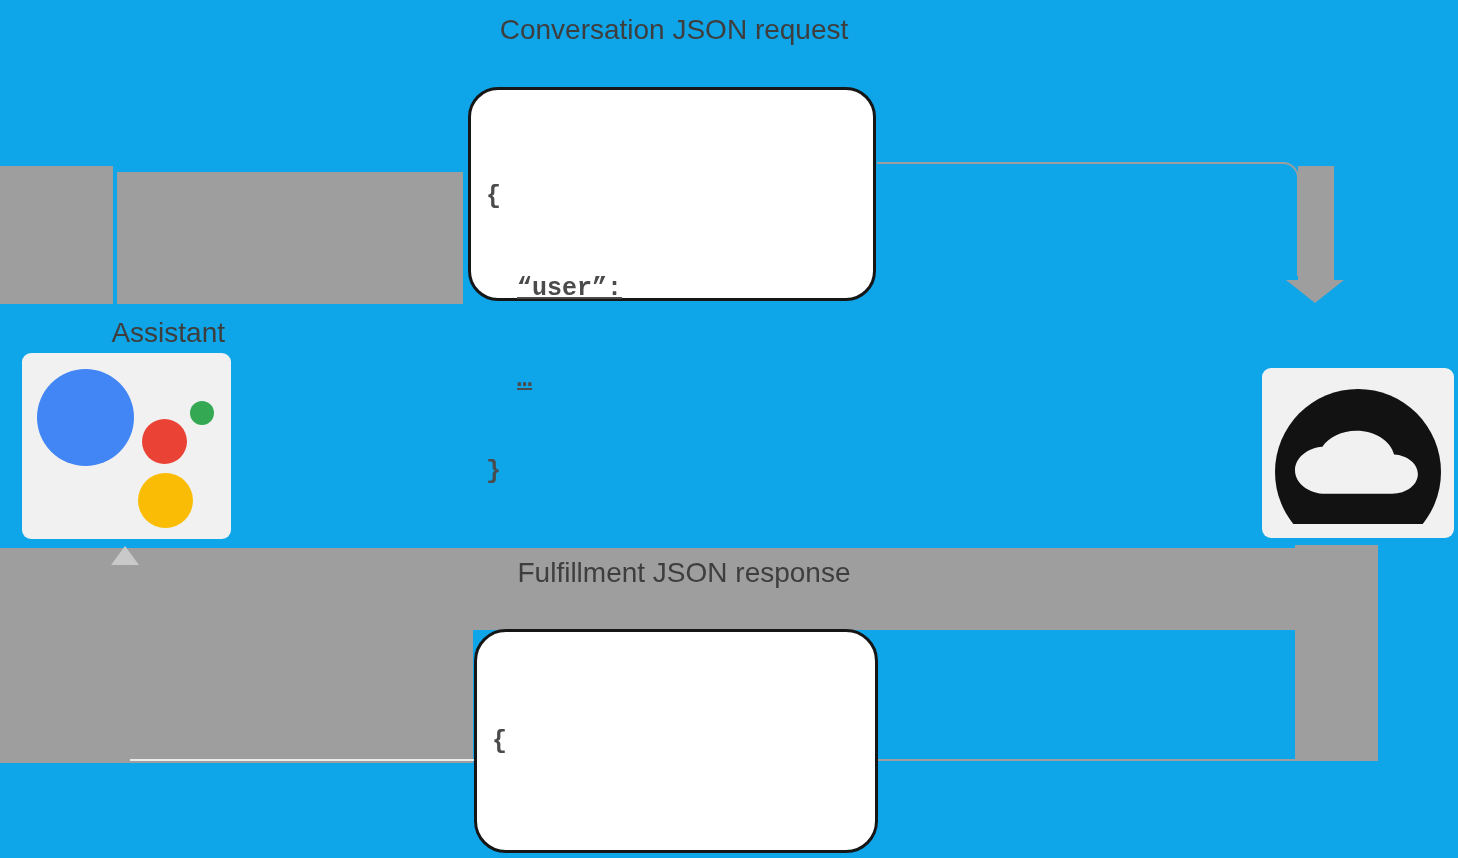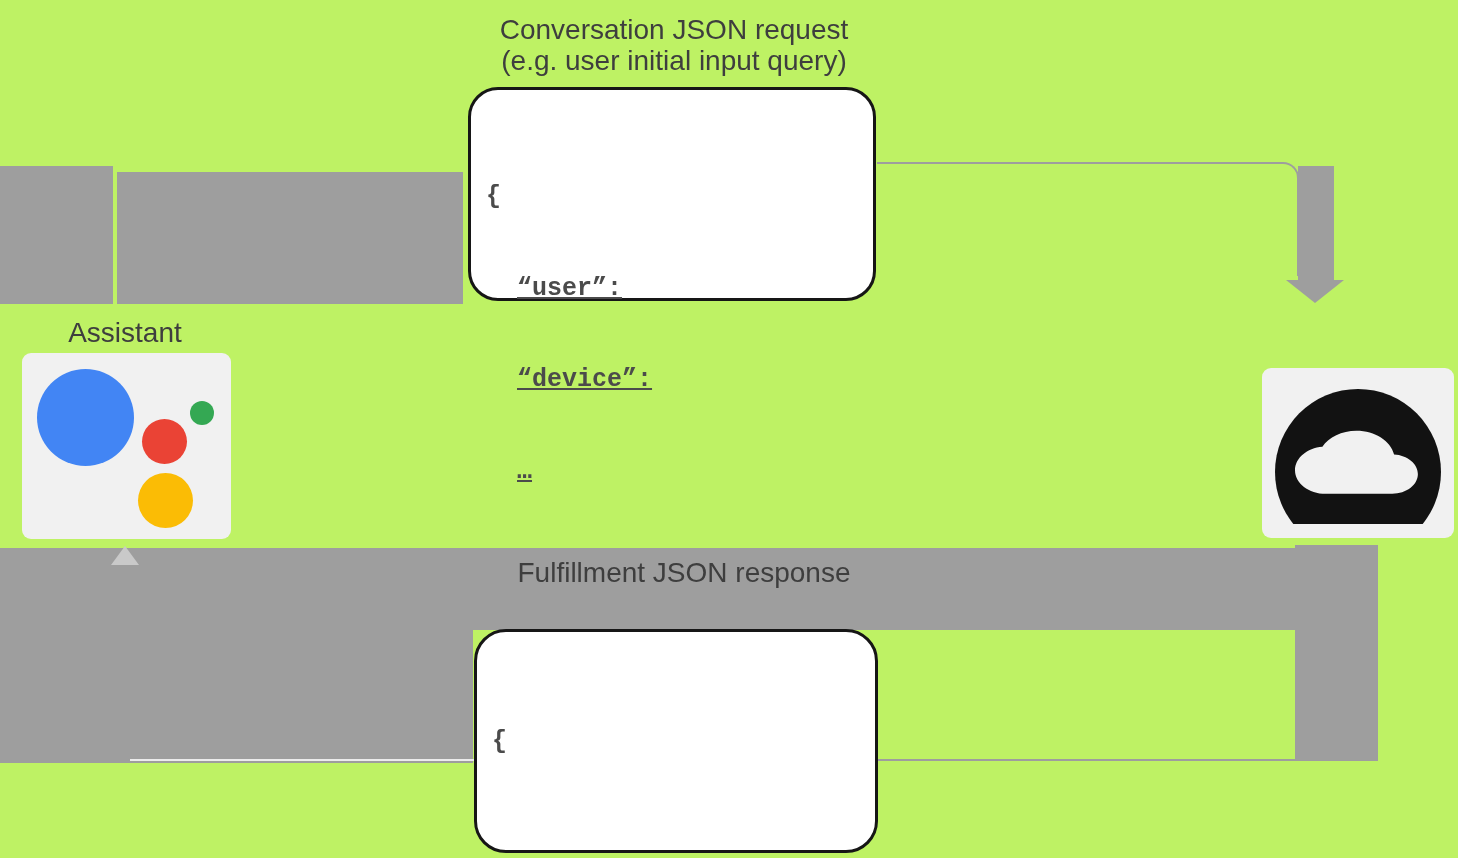--- a/index.html
+++ b/index.html
@@ -1,16 +1,16 @@
 <!DOCTYPE html>
 <html><head>
 <meta charset="utf-8">
 <style>
   html,body{margin:0;padding:0;background:#000;}
-  .canvas{position:relative;width:1458px;height:858px;background:#bef264;overflow:hidden;
+  .canvas{position:relative;width:1458px;height:858px;background:#0ea5e9;overflow:hidden;
           font-family:"Liberation Sans",sans-serif;}
   
   .shaft{position:absolute;background:#9E9E9E;}
   
   .conn-top{position:absolute;left:877px;top:162px;width:420px;height:112px;
             border-top:2px solid #9E9E9E;border-right:2px solid #9E9E9E;
             border-top-right-radius:16px;}
   .line{position:absolute;height:2px;background:#9E9E9E;}
   .line-light{position:absolute;height:2px;background:#ECECEC;}
   .arrow-down{position:absolute;width:0;height:0;
@@ -37,40 +37,38 @@
   .icon-card{position:absolute;background:#F1F1F1;border-radius:9px;}
   .circle{position:absolute;border-radius:50%;}
 </style>
 </head>
 <body>
 
 <div class="canvas">
 
   <div class="flow-label" style="left:379px;top:14px;width:590px;">
     <div>Conversation JSON request</div>
-    <div>(e.g. user initial input query)</div>
   </div>
 
   <div class="shaft" style="left:0;top:166px;width:113px;height:138px;"></div>
   <div class="shaft" style="left:117px;top:172px;width:346px;height:132px;"></div>
   <div class="conn-top"></div>
   <div class="shaft" style="left:1298px;top:166px;width:36px;height:115px;"></div>
   <div class="arrow-down" style="left:1286px;top:280px;"></div>
 
   <div class="json-card" style="left:468px;top:87px;width:408px;height:214px;">
     <div class="json-code" style="top:31px;">
       <div class="code-line">{</div>
       <div class="code-line indent">“user”:</div>
-      <div class="code-line indent">“device”:</div>
       <div class="code-line indent">…</div>
       <div class="code-line">}</div>
     </div>
   </div>
 
-  <div class="node-label" style="left:25px;top:318px;">Assistant</div>
+  <div class="node-label" style="left:25px;top:318px;text-align:right;">Assistant</div>
 
   <div class="icon-card" style="left:22px;top:353px;width:209px;height:186px;">
     <div style="position:absolute;left:0;top:0;width:100%;height:100%;">
       <div class="circle" style="left:15px;top:16px;width:97px;height:97px;background:#4285F4;"></div>
       <div class="circle" style="left:168px;top:48px;width:24px;height:24px;background:#34A853;"></div>
       <div class="circle" style="left:120px;top:66px;width:45px;height:45px;background:#EA4335;"></div>
       <div class="circle" style="left:116px;top:120px;width:55px;height:55px;background:#FBBC05;"></div>
     </div>
   </div>
 

